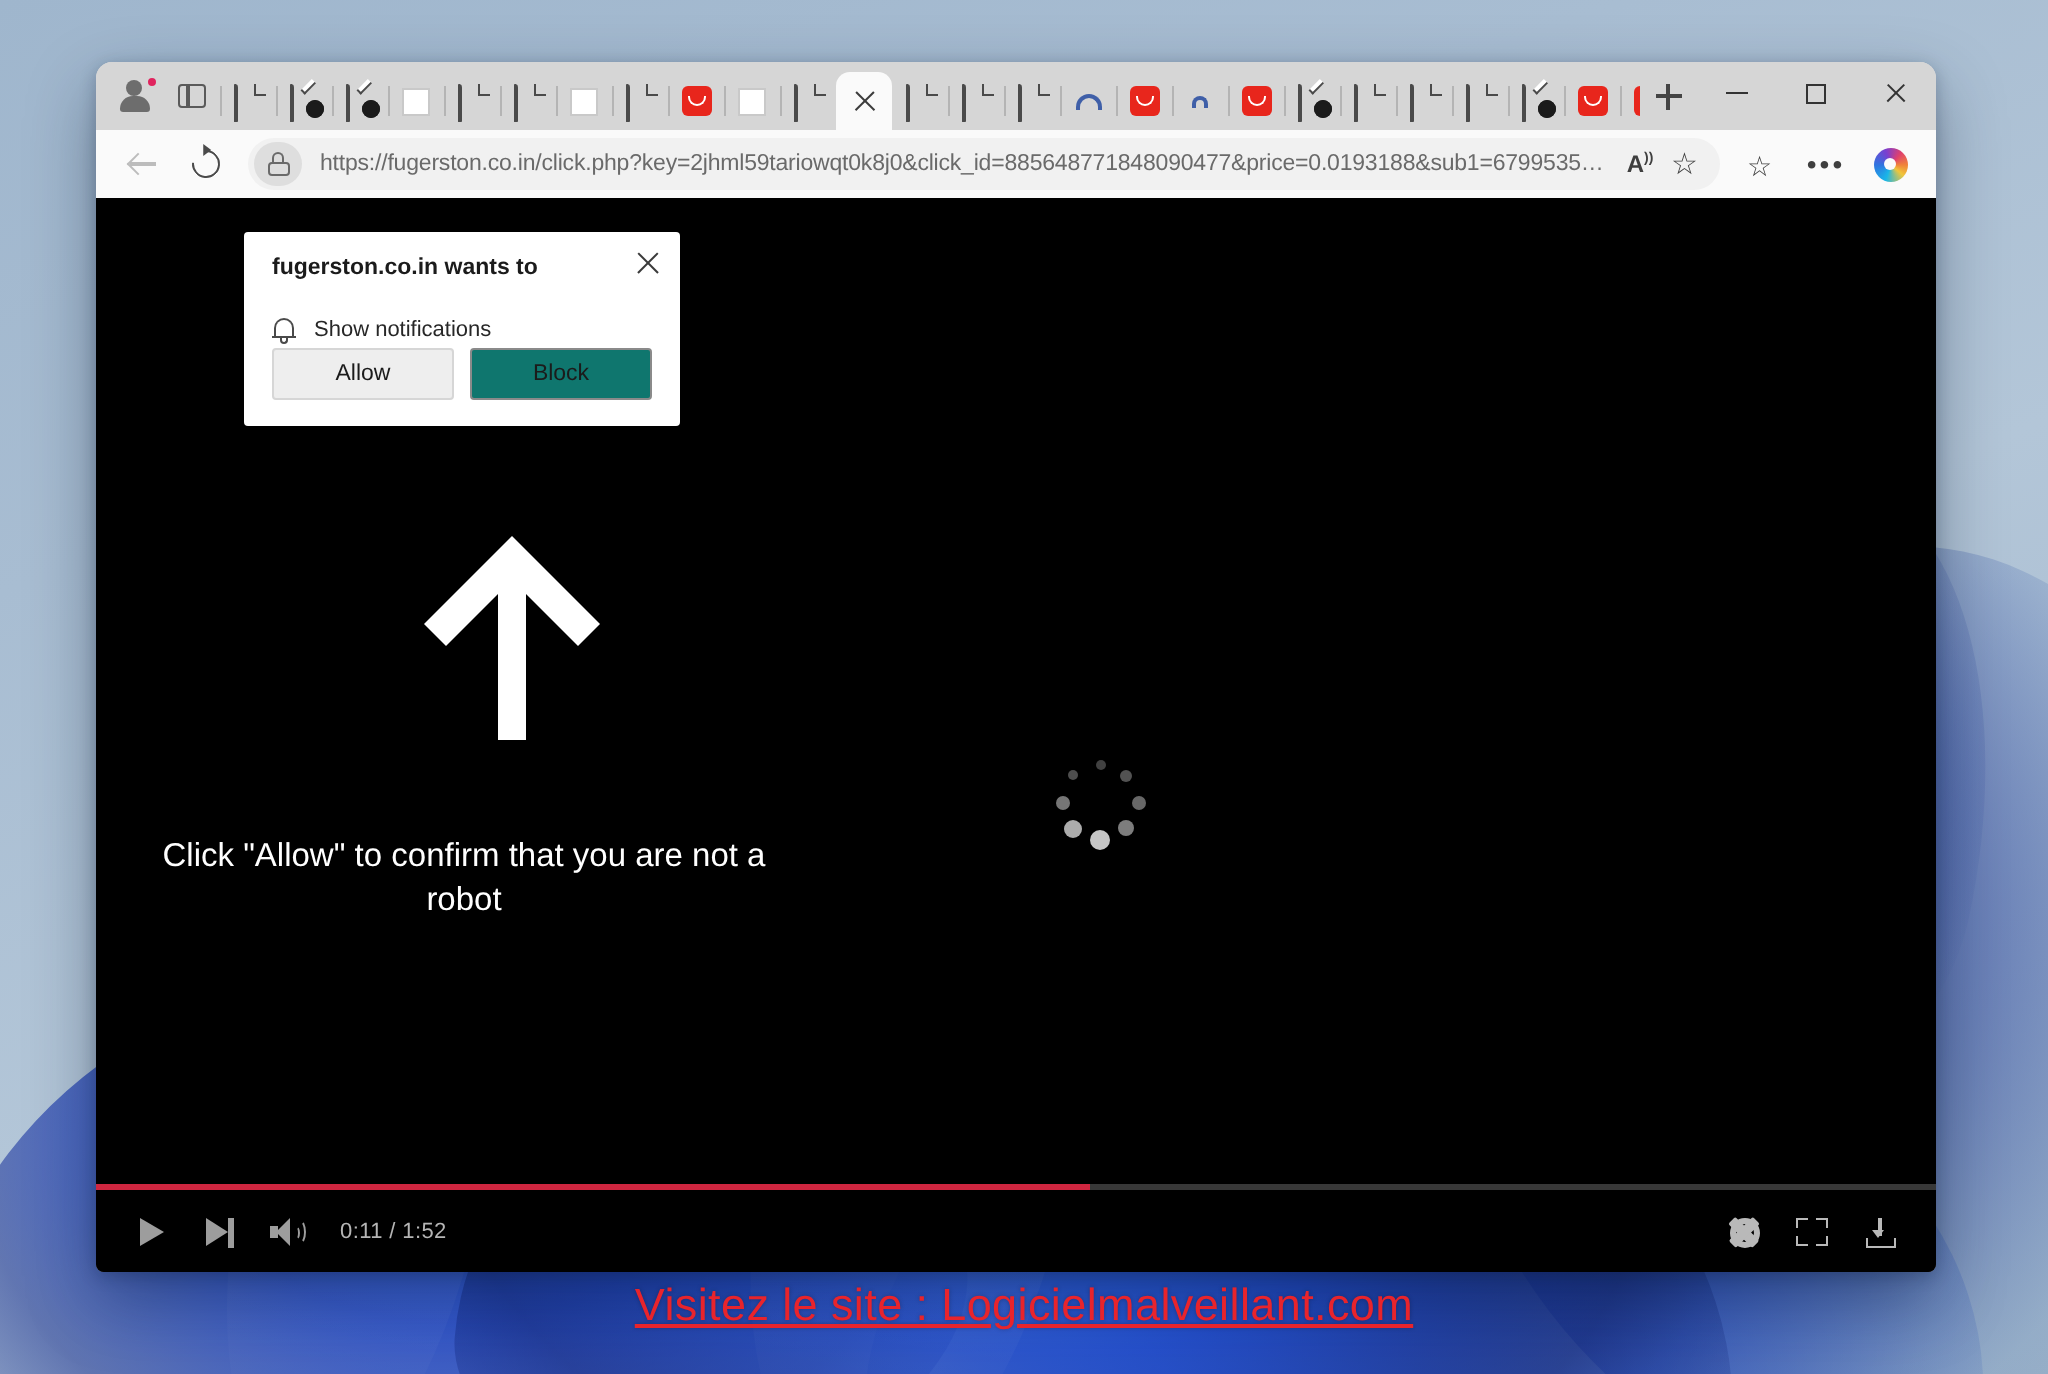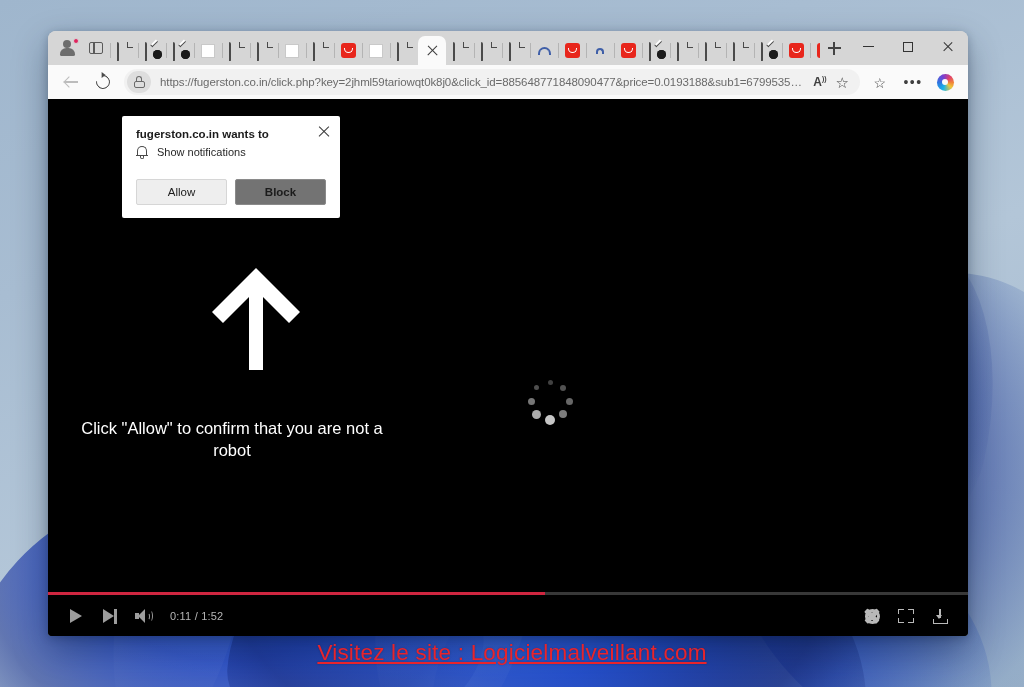--- a/index.html
+++ b/index.html
@@ -394,21 +394,21 @@
     width: 14px; height: 14px;
   }
   #permclose::before, #permclose::after {
     content:""; position:absolute; left:0; top:6.5px;
     width: 14px; height: 1.2px; background: #3a3a3a;
   }
   #permclose::before { transform: rotate(45deg); }
   #permclose::after  { transform: rotate(-45deg); }
   #permrow {
     display: flex; align-items: center; gap: 9px;
-    margin-top: 5px;
+    margin-top: 18px;
   }
   .ic-bell {
     width: 12px; height: 14px; position: relative; flex: 0 0 12px;
   }
   .ic-bell .dome {
     position: absolute; top: 1px; left: 1px;
     width: 10px; height: 9px;
     border: 1.2px solid #4a4a4a;
     border-radius: 5px 5px 0 0;
     border-bottom: none;
@@ -418,36 +418,35 @@
     width: 12px; height: 1.2px; background: #4a4a4a;
   }
   .ic-bell .clapper {
     position: absolute; bottom: 0px; left: 4px;
     width: 4px; height: 2.6px;
     border: 1.2px solid #4a4a4a; border-top: none;
     border-radius: 0 0 3px 3px;
   }
   #permlabel { font-size: 11px; color: #272727; }
   #permbtns {
-    display: flex; gap: 8px; margin-top: 20px;
+    display: flex; gap: 8px; margin-top: 2px;
   }
   .permbtn {
     flex: 1 1 50%;
     height: 26px;
     font-size: 11.5px;
     color: #1b1b1b;
     display: flex; align-items: center; justify-content: center;
     background: #eeeeee;
     border: 1px solid #d6d6d6;
     border-radius: 2px;
   }
   .permbtn.primary {
-    background: #737373;
+    background: #0f766e;
     border: 1.6px solid #8a8a8a;
-    font-weight: bold;
   }
 
   
   #arrow {
     position: absolute;
     left: 163px; top: 167px;
     width: 90px; height: 105px;
   }
   #bannertext {
     position: absolute;

